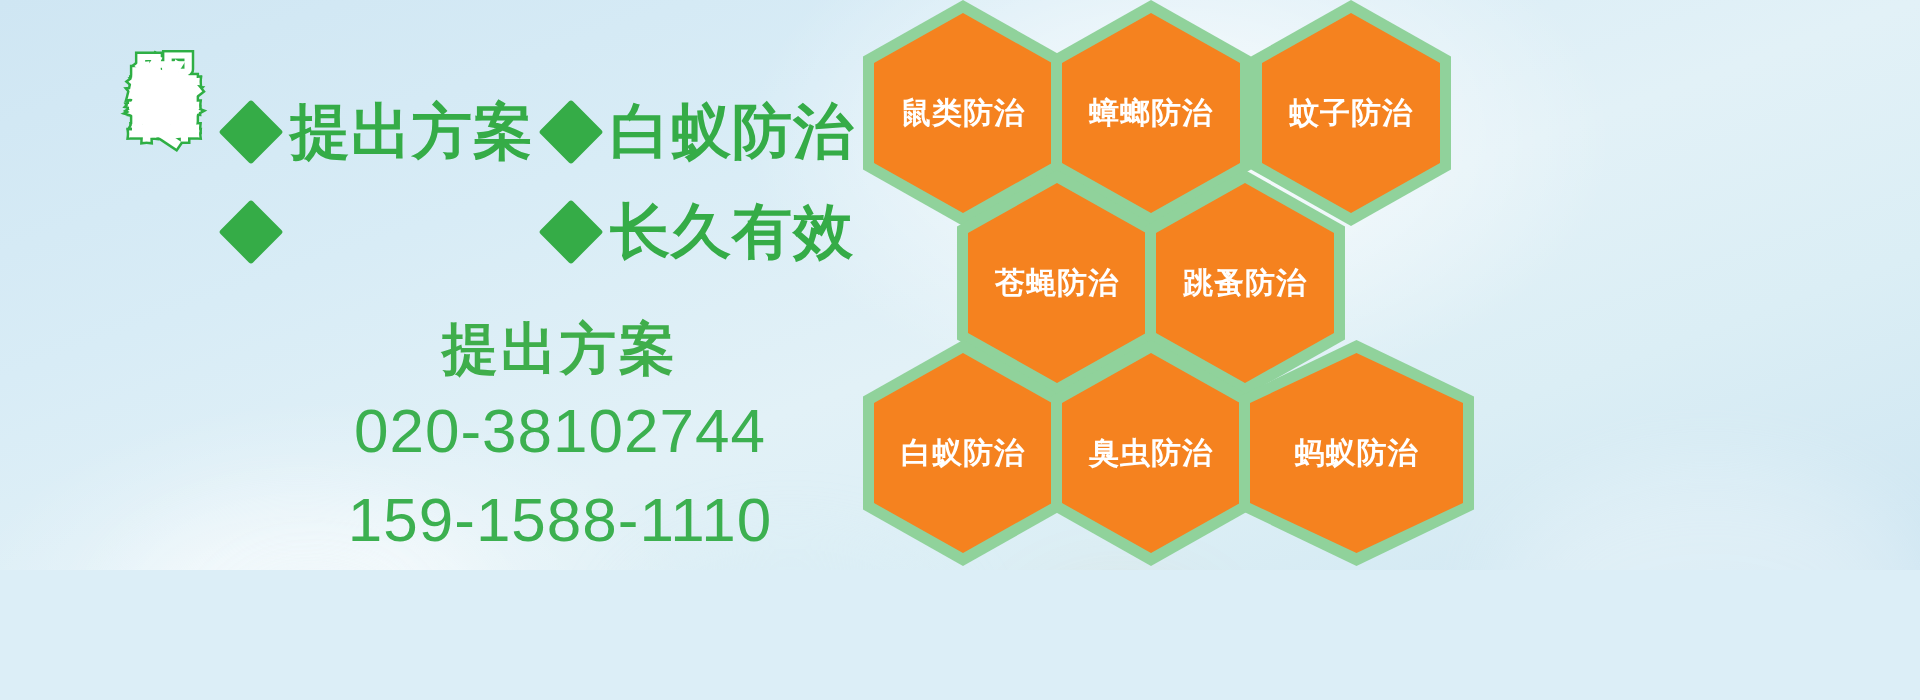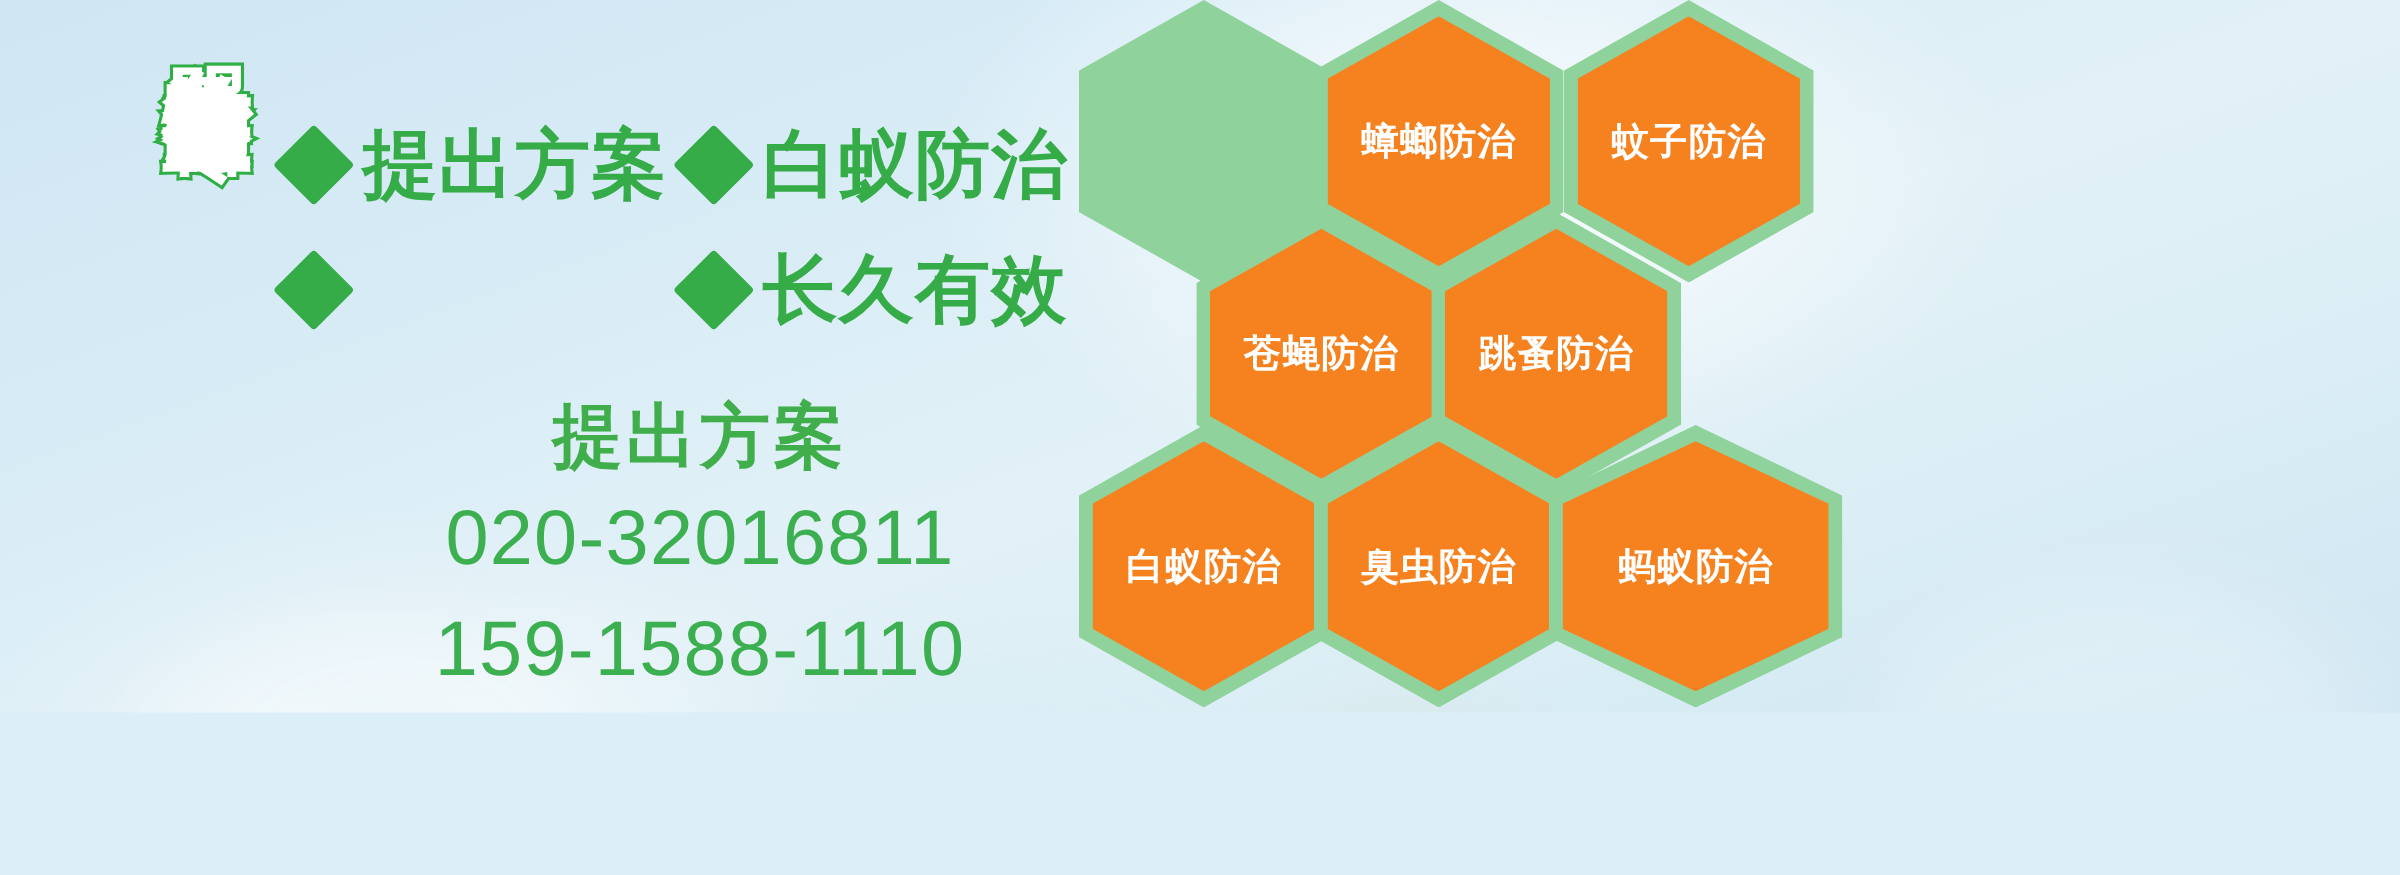--- a/index.html
+++ b/index.html
@@ -129,28 +129,31 @@
       <div class="bullet-item">
         <span class="diamond"></span>
         <span class="bullet-label">长久有效</span>
       </div>
     </div>
 
   </div>
 
   <div id="contact">
     <div id="contact-heading">提出方案</div>
-    <div class="phone">020-32016811</div>
+    <div class="phone">020-38102744</div>
     <div class="phone">159-1588-1110</div>
   </div>
 
   <div id="honeycomb">
 
     <div class="hex-wrap r1c1">
       <div class="hex-outer"></div>
+      <div class="hex-inner">
+        <span class="hex-label">鼠类防治</span>
+      </div>
     </div>
 
     <div class="hex-wrap r1c2">
       <div class="hex-outer"></div>
       <div class="hex-inner">
         <span class="hex-label">蟑螂防治</span>
       </div>
     </div>
 
     <div class="hex-wrap r1c3">

